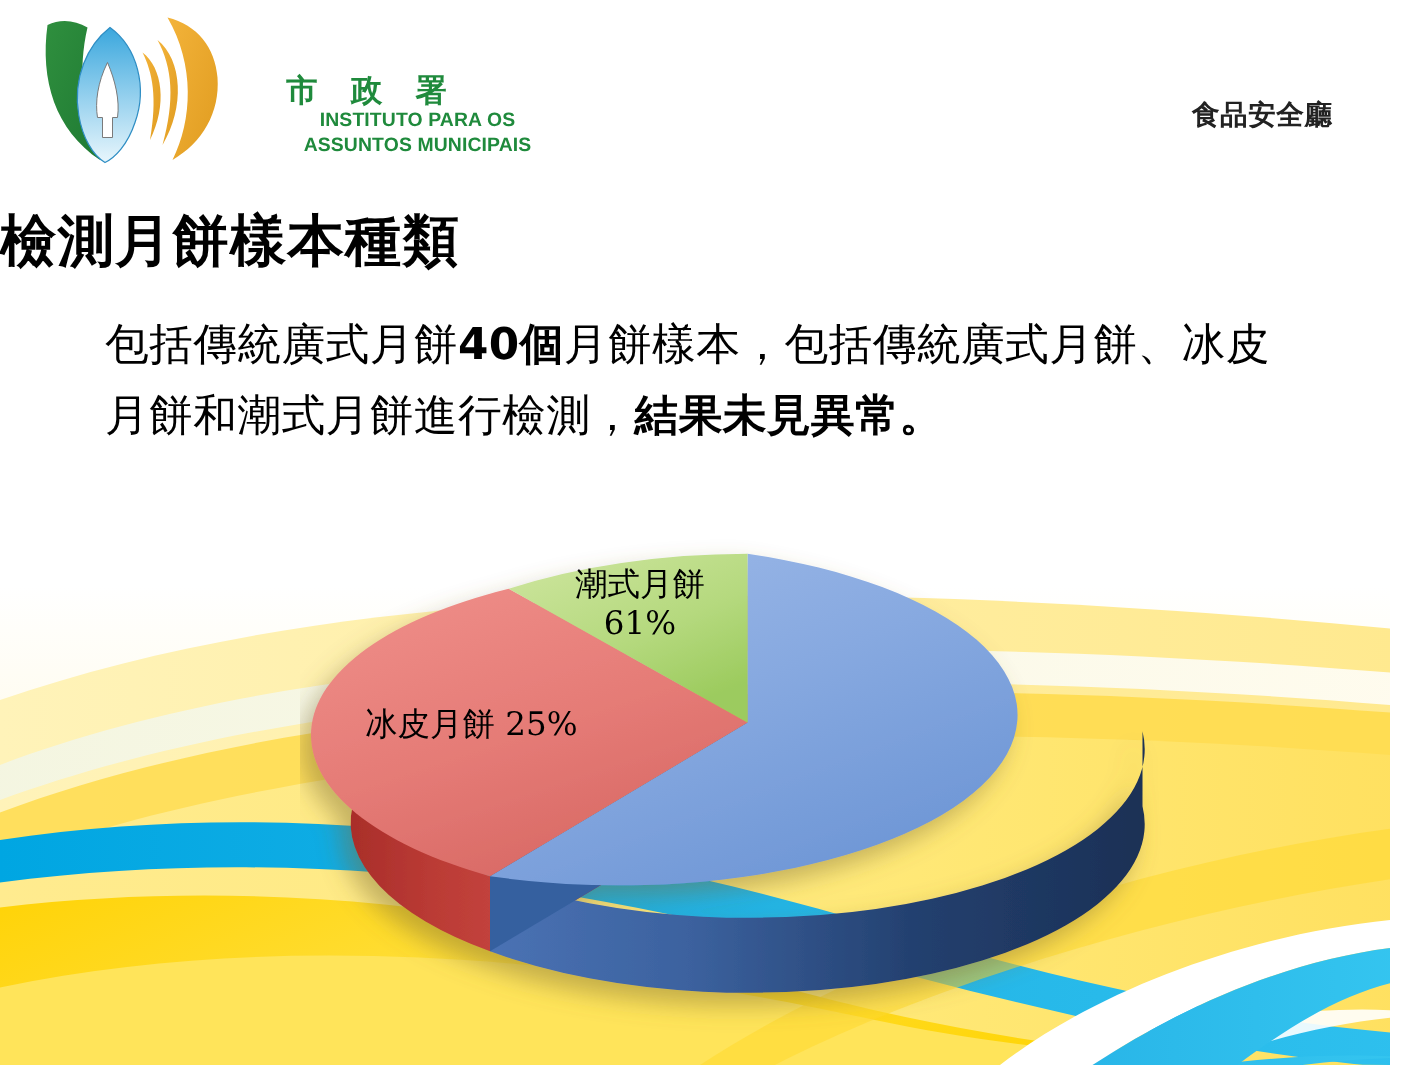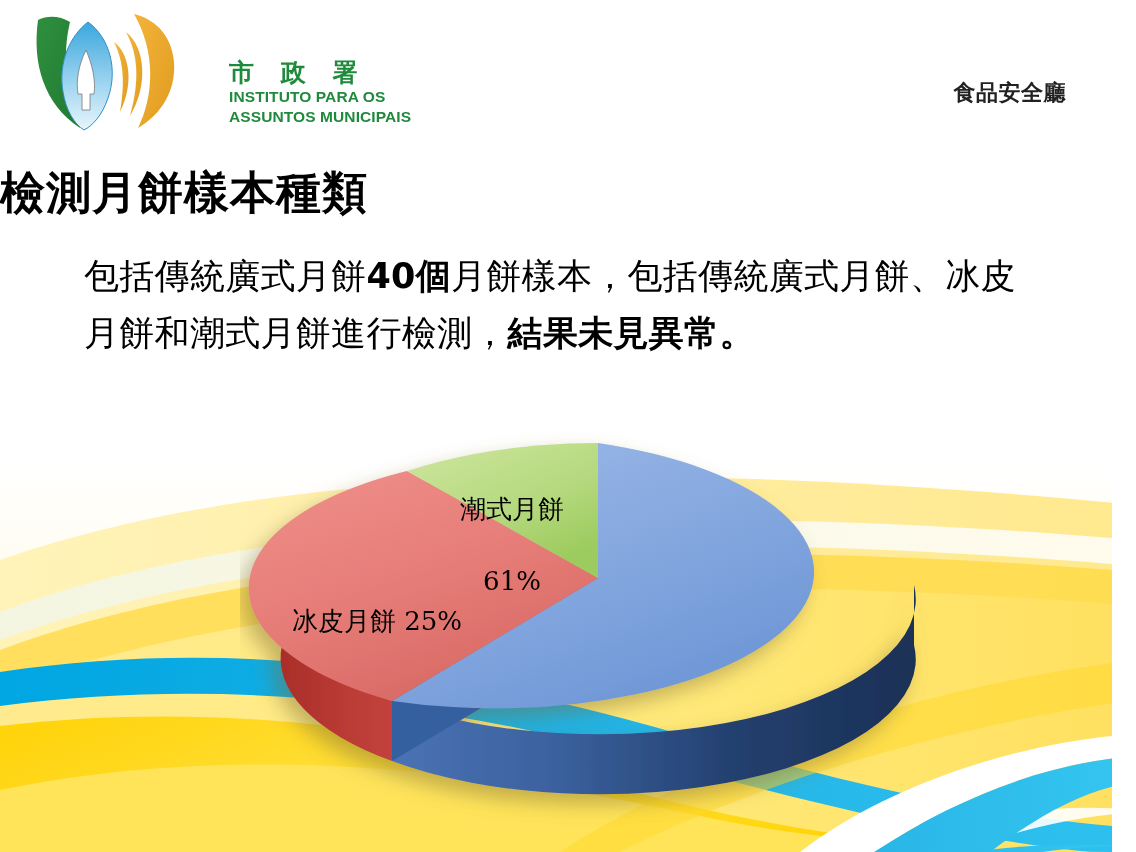--- a/index.html
+++ b/index.html
@@ -66,20 +66,21 @@
   }
   .logo-pt {
     font-family: "Liberation Sans", sans-serif;
     font-size: 15.5px;
     font-weight: bold;
     color: #1f8a3c;
     line-height: 1.14;
     letter-spacing: 0.1px;
     margin-top: 2px;
     white-space: nowrap;
+    text-align: center;
   }
 
   .dept {
     position: absolute;
     right: 46px;
     top: 80px;
     text-align: right;
   }
   .dept-cn {
     font-family: "DejaVu Sans", "Liberation Sans", sans-serif;
@@ -144,21 +145,21 @@
     font-family: "DejaVu Serif", "Liberation Serif", serif;
     color: #000000;
     text-align: center;
     line-height: 1.2;
     white-space: nowrap;
     pointer-events: none;
   }
   .pie-label.blue  { left: 400px; top: 112px; font-size: 26px; }
   .pie-label.red   { left: 52px;  top: 140px; font-size: 26px; }
   .pie-label.green { left: 220px; top: 28px;  font-size: 26px; }
-  .lbl-line { display: block; margin-top: 41px; }
+  .lbl-line { display: block; }
 </style>
 </head>
 <body>
 
 <div id="slide">
 
   <svg class="bgwaves" viewBox="0 0 1136 852">
     <defs>
       <linearGradient id="gTop" x1="0" y1="0" x2="0" y2="1">
         <stop offset="0%" stop-color="#ffffff"></stop>

